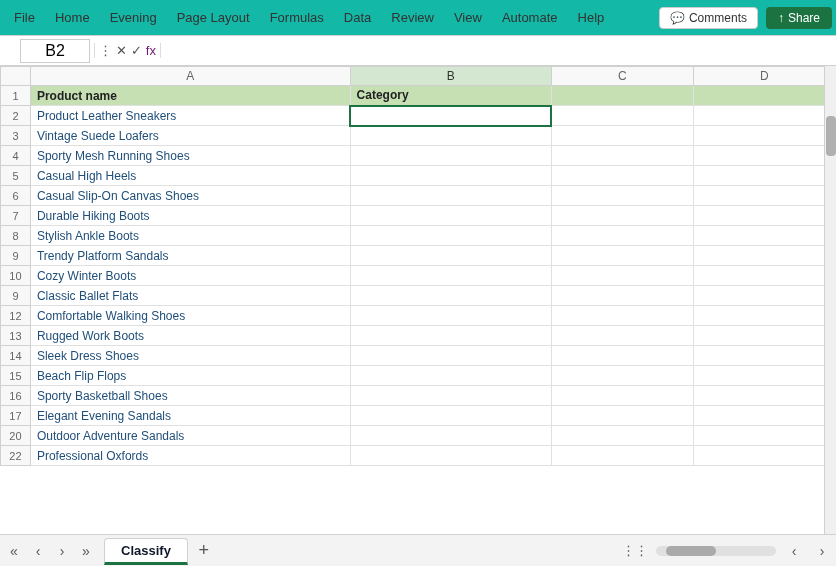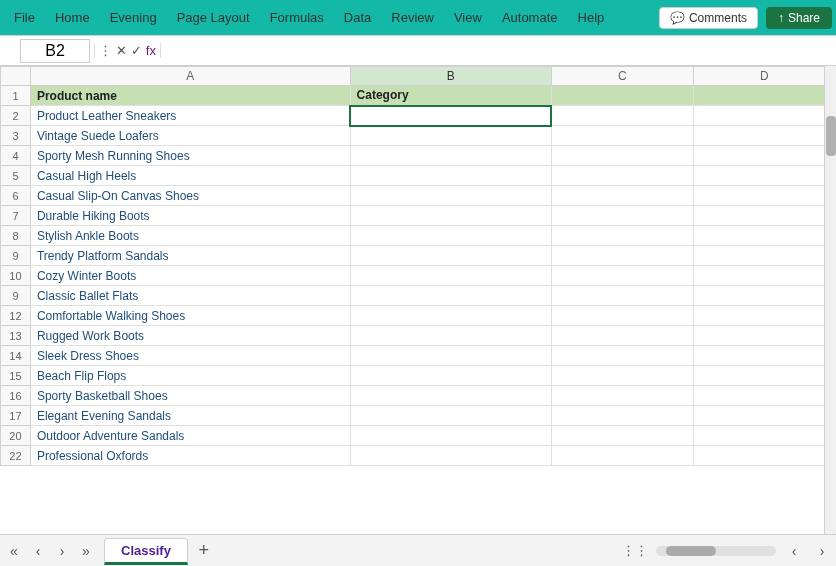--- a/index.html
+++ b/index.html
@@ -102,21 +102,21 @@
     }
     .tab-nav { display: flex; gap: 4px; align-items: center; margin-right: 8px; }
     .tab-nav-btn {
       width: 20px; height: 20px; background: none; border: none;
       cursor: pointer; color: #555; font-size: 14px; display: flex;
       align-items: center; justify-content: center; border-radius: 2px;
     }
     .tab {
       padding: 4px 16px; border: 1px solid #d0d0d0; border-bottom: none;
       background: #fff; border-radius: 4px 4px 0 0; cursor: pointer;
-      font-size: 13px; font-weight: 600; color: #4c1d95;
+      font-size: 13px; font-weight: 600; color: #0f172a;
       border-bottom: 3px solid #1a7340; margin-bottom: -1px;
     }
     .add-sheet-btn {
       width: 24px; height: 24px; border: none; background: none;
       font-size: 18px; cursor: pointer; color: #555; display: flex;
       align-items: center; justify-content: center; border-radius: 3px;
       margin-left: 4px;
     }
     .tab-right {
       margin-left: auto; display: flex; align-items: center; gap: 8px;

